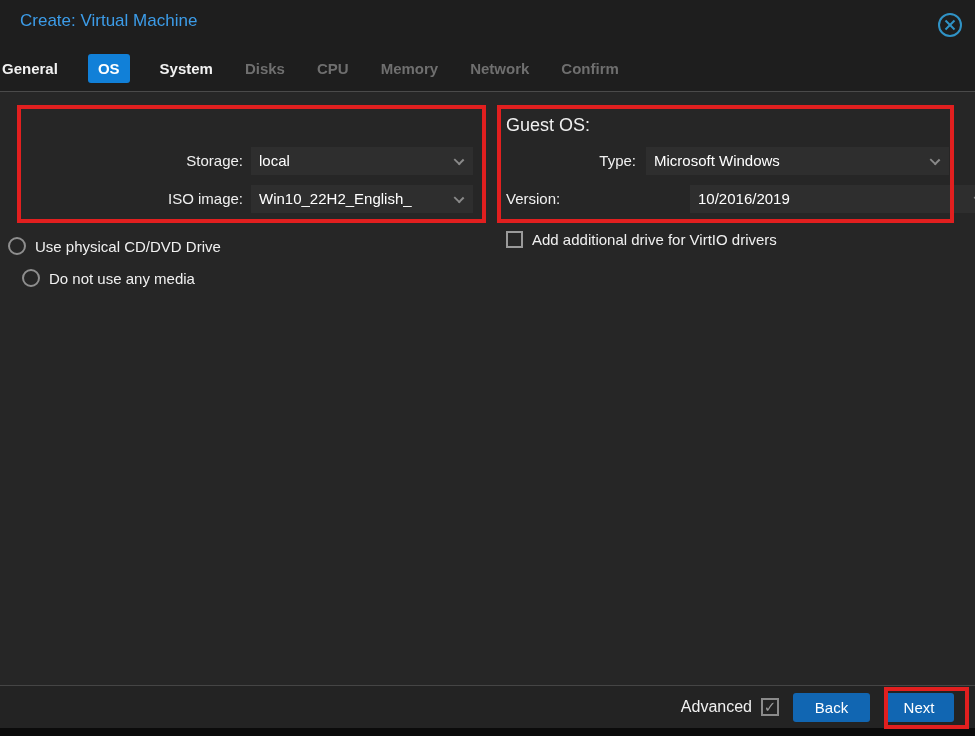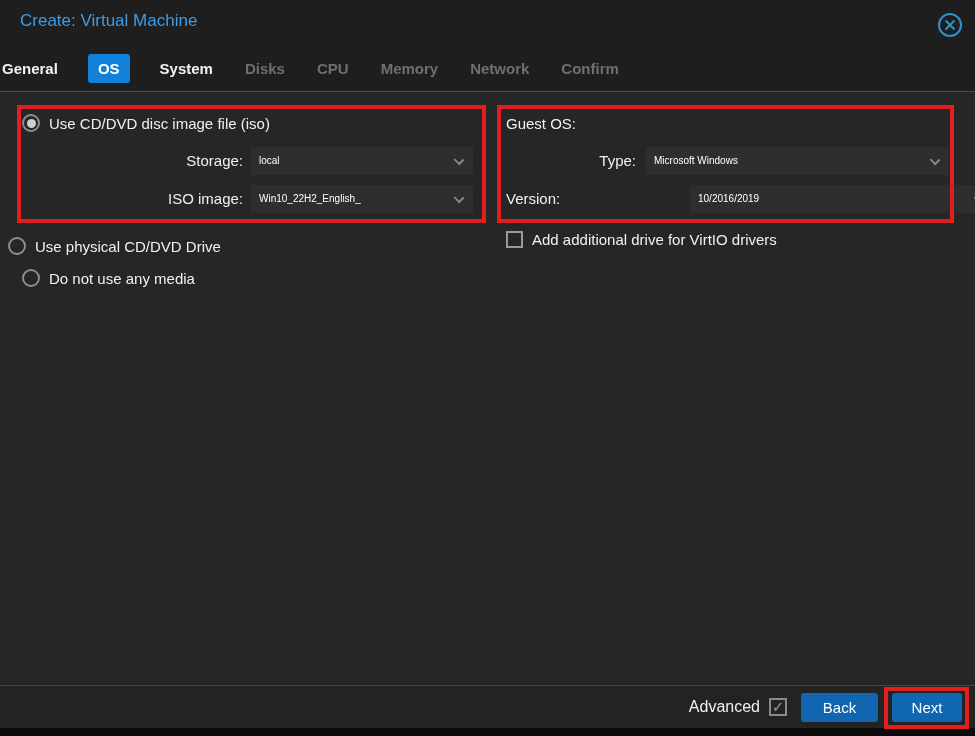--- a/index.html
+++ b/index.html
@@ -34,48 +34,48 @@
     background:transparent; display:inline-flex; align-items:center; justify-content:center;
     flex:0 0 18px; cursor:pointer;
   }
   .radio .dot{ width:9px; height:9px; border-radius:50%; background:transparent; }
   .radio.checked .dot{ background:#cfcfcf; }
   .radio-label{ margin-left:9px; white-space:nowrap; }
   .field-label{ position:absolute; font-size:15px; color:#f0f0f0; text-align:right; }
   .field-label.left-align{ text-align:left; }
   .combo{
     position:absolute; height:28px; background:#2e2e2e; color:#fff;
-    font-size:10px; line-height:28px; padding-left:8px; cursor:pointer;
+    font-size:15px; line-height:28px; padding-left:8px; cursor:pointer;
   }
   .combo .chev{
     position:absolute; right:10px; top:9px; width:8px; height:8px;
     border-right:2px solid #8a8a8a; border-bottom:2px solid #8a8a8a;
     transform:rotate(45deg) scale(1,0.9); transform-origin:center;
   }
   .checkbox{
     width:17px; height:17px; border:2px solid #9a9a9a; background:transparent;
     flex:0 0 17px; display:inline-flex; align-items:center; justify-content:center;
     font-size:14px; color:#a8a8a8; cursor:pointer;
   }
   .cb-label{ margin-left:9px; white-space:nowrap; }
-  .section-heading{ position:absolute; font-size:15px; color:#f0f0f0; }
+  .section-heading{ position:absolute; font-size:18px; color:#f0f0f0; }
   
   .footer{
     position:absolute; left:0; top:685px; width:100%; height:43px; background:#232323;
     border-top:1px solid #454545;
     display:flex; align-items:center; justify-content:flex-end; gap:14px; padding-right:13px;
   }
   .adv-wrap{ display:flex; align-items:center; gap:9px; font-size:16px; color:#f0f0f0; }
   .adv-box{ width:18px; height:18px; border:2px solid #8a8a8a; display:flex; align-items:center; justify-content:center; font-size:15px; color:#9a9a9a; cursor:pointer; }
   .btn{
     height:29px; background:var(--button-blue,#1166b2); color:#fff; border:none; border-radius:3px;
     font-family:inherit; font-size:15px; font-weight:400; cursor:pointer; padding:0 16px;
   }
   .btn-back{ width:77px; }
-  .btn-next{ width:70px; margin-right:0; }
+  .btn-next{ width:70px; margin-right:8px; }
   .bottom-strip{ position:absolute; left:0; top:728px; width:100%; height:8px; background:#0b0b0b; }
 </style>
 </head>
 <body>
 
 <div class="screen" style="--title-blue: #3c9ce8; --tab-active-bg: #1180d8; --button-blue: #1166b2; --highlight-red: #e11f1f; --header-bg: #1e1e1e; --content-bg: #262626; --close-icon: #3093c6;">
 
   <div class="titlebar">
     <div class="title">Create: Virtual Machine</div>
     <div class="close-btn">
@@ -95,26 +95,20 @@
     <span class="tab disabled">CPU</span>
     <span class="tab disabled">Memory</span>
     <span class="tab disabled">Network</span>
     <span class="tab disabled">Confirm</span>
   </div>
 
   <div class="hl hl-left"></div>
   <div class="hl hl-right"></div>
   <div class="hl hl-next"></div>
 
-  <div class="row" style="left:22px; top:114px;">
-    <span class="radio checked">
-        <span class="dot"></span>
-      </span>
-    <span class="radio-label">Use CD/DVD disc image file (iso)</span>
-  </div>
 
   <div class="field-label" style="left:100px; top:152px; width:143px;">Storage:</div>
   <div class="combo" style="left:251px; top:147px; width:222px;">
     <span>local</span>
     <span class="chev"></span>
   </div>
 
   <div class="field-label" style="left:100px; top:190px; width:143px;">ISO image:</div>
   <div class="combo" style="left:251px; top:185px; width:222px;">
     <span>Win10_22H2_English_</span>

